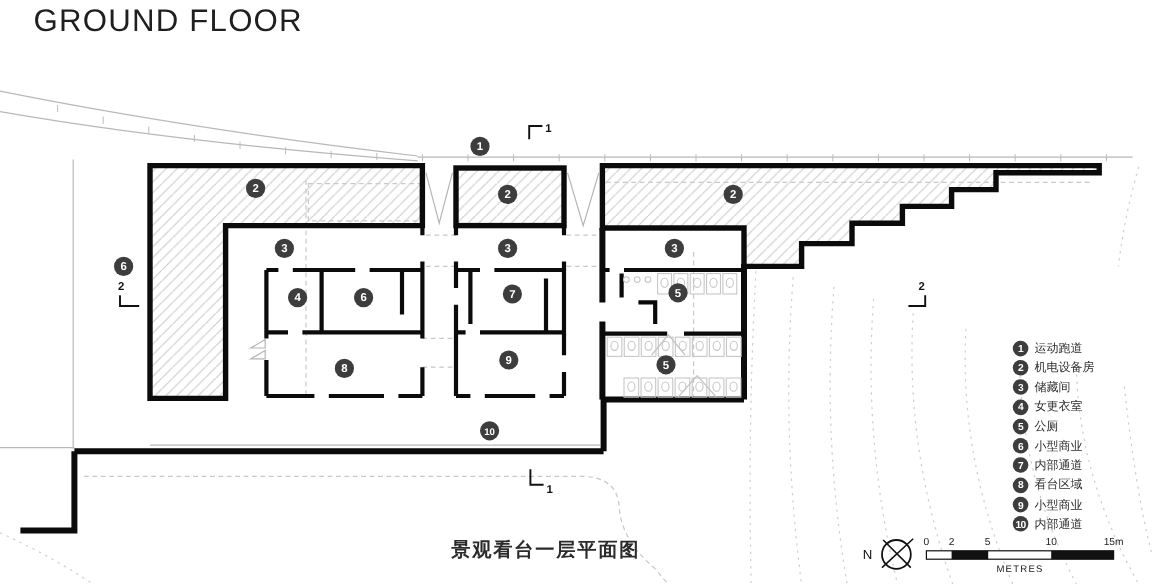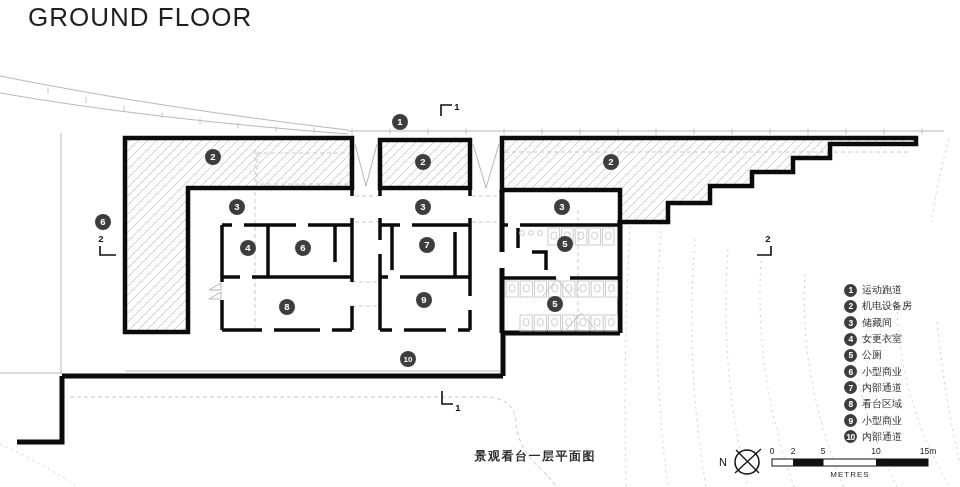--- a/index.html
+++ b/index.html
@@ -16,22 +16,22 @@
     position:absolute;left:844px;top:282px;width:112px;
   }
   .legend-item{display:flex;align-items:center;height:16.3px;}
   .legend-num{
     flex:0 0 13px;width:13px;height:13px;border-radius:50%;background:#3d3d3d;color:#fff;
     font-size:8.5px;font-weight:bold;display:flex;align-items:center;justify-content:center;
     letter-spacing:-0.5px;
   }
   .legend-label{margin-left:5px;font-size:10px;color:#2d2d2d;white-space:nowrap;}
   #drawing-title{
-    position:absolute;left:376px;top:448px;width:220px;text-align:right;
-    font-size:12px;font-weight:600;letter-spacing:1.5px;color:#2b2b2b;
+    position:absolute;left:376px;top:448px;width:220px;text-align:left;
+    font-size:16px;font-weight:600;letter-spacing:1.5px;color:#2b2b2b;
   }
 </style>
 </head>
 <body>
 
 <h1 id="page-title">GROUND FLOOR</h1>
 
 <svg id="plan-svg" width="960" height="487" viewBox="0 0 960 487" xmlns="http://www.w3.org/2000/svg">
   <defs>
     <pattern id="hatch" width="9" height="9" patternUnits="userSpaceOnUse">

